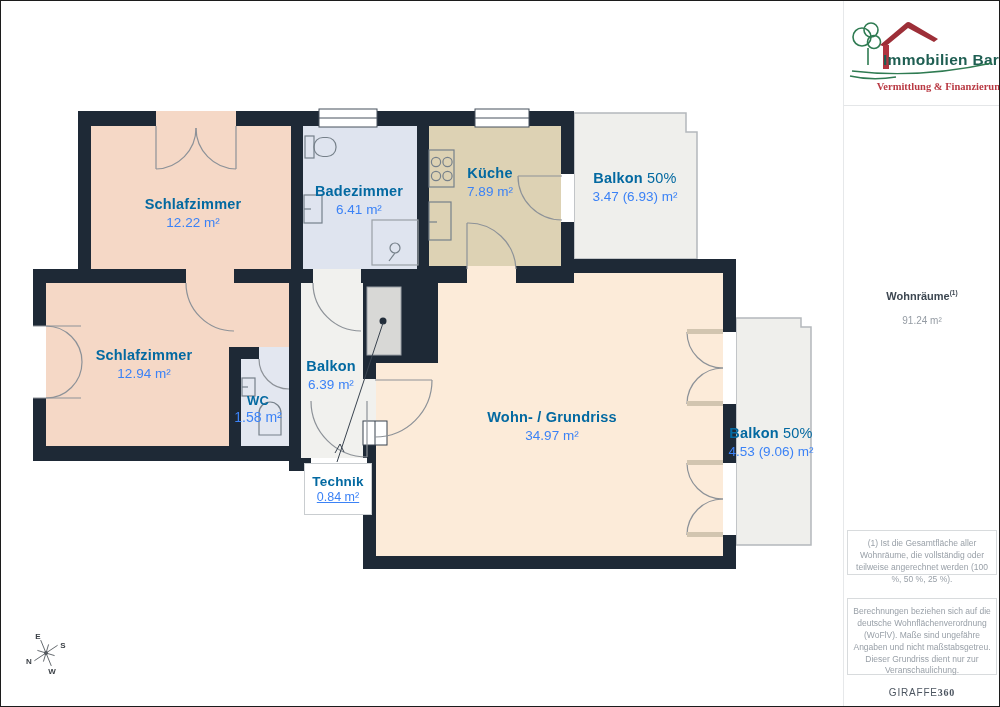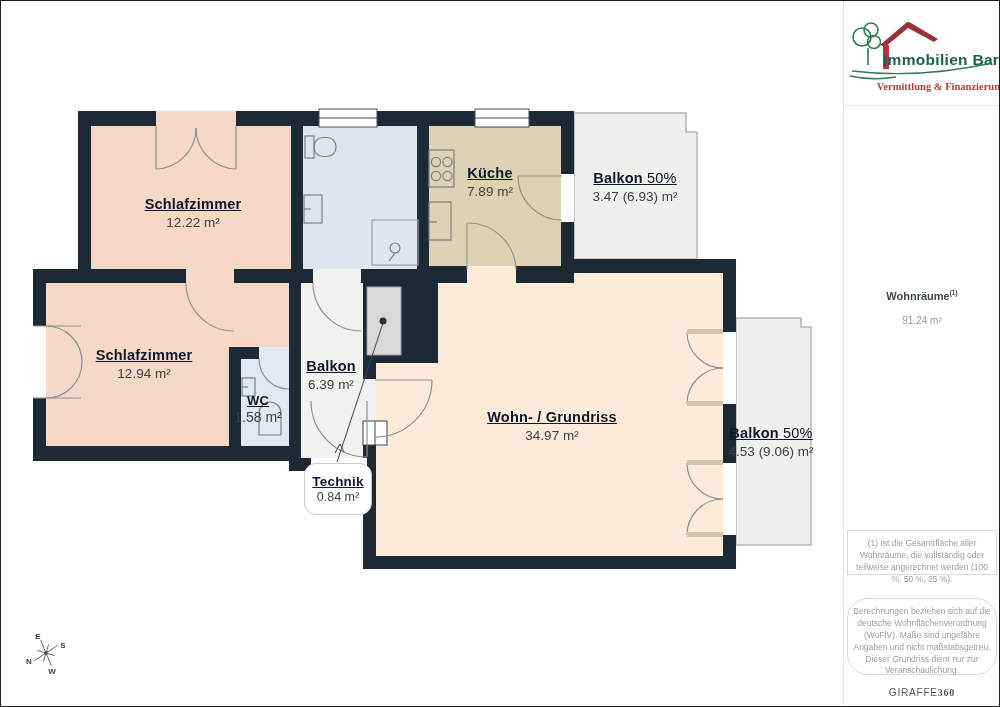--- a/index.html
+++ b/index.html
@@ -1,42 +1,42 @@
 <!DOCTYPE html>
 <html><head>
 <meta charset="utf-8">
 <style>
   html,body{margin:0;padding:0;background:#fff;}
   .page{position:relative;width:1000px;height:707px;background:#ffffff;
         font-family:"Liberation Sans",sans-serif;border:1px solid #1c1c1c;
         box-sizing:border-box;overflow:hidden;}
   svg.plan{position:absolute;left:0;top:0;}
   .room-label{position:absolute;transform:translate(-50%,-50%);text-align:center;white-space:nowrap;}
-  .rname{font-size:14.5px;font-weight:700;color:#0f172a;letter-spacing:.2px;text-decoration:underline;}
-  .rarea{font-size:13.5px;color:#404040;margin-top:3px;}
+  .rname{font-size:14.5px;font-weight:700;color:#0369a1;letter-spacing:.2px;}
+  .rarea{font-size:13.5px;color:#3b82f6;margin-top:3px;}
   .small .rname{font-size:13px;}
   .small .rarea{font-size:14px;margin-top:1px;}
   .share{font-weight:400;}
   .callout{position:absolute;left:303px;top:462px;width:66px;height:50px;background:#fff;
-           border:1.5px solid #c9cdd0;border-radius:12px;display:flex;flex-direction:column;
+           border:1.5px solid #c9cdd0;border-radius:0;display:flex;flex-direction:column;
            align-items:center;justify-content:center;}
   .callout .rname{font-size:13.5px;}
-  .callout .rarea{font-size:12.5px;margin-top:1px;}
+  .callout .rarea{font-size:12.5px;margin-top:1px;text-decoration:underline;}
   .side-divider{position:absolute;left:842px;top:0;width:1px;height:707px;background:#e6e8ea;}
   .logo-box{position:absolute;left:843px;top:0;width:156px;height:104px;background:#fff;
             border-bottom:1px solid #e4e6e8;}
   .area-summary{position:absolute;left:843px;top:288px;width:156px;text-align:center;}
   .as-label{font-size:11px;font-weight:700;color:#3d4751;}
   .as-label sup{font-size:6.5px;}
   .as-value{font-size:10px;color:#959ca4;margin-top:13px;}
   .note-box{position:absolute;left:846px;width:150px;border:1px solid #d8dbdd;
             box-sizing:border-box;text-align:center;color:#99a0a8;font-size:8.5px;
             line-height:1.4;padding:7px 5px;background:#fff;}
   .note-1{top:529px;height:45px;}
-  .note-2{top:597px;height:77px;border-radius:21px;}
+  .note-2{top:597px;height:77px;}
   .brandline{margin-top:9px;font-size:10px;color:#4c5560;letter-spacing:.8px;}
   .brandline b{font-weight:700;font-family:Liberation Serif, serif;}
 </style>
 </head>
 <body>
 
 <div class="page">
 
   <svg class="plan" width="1000" height="707" viewBox="0 0 1000 707">
 
@@ -214,20 +214,24 @@
         <text x="28" y="663">N</text>
         <text x="51" y="673">W</text>
       </g>
     </g>
   </svg>
 
   <div class="room-label" style="left:192px;top:212px">
     <div class="rname">Schlafzimmer</div>
     <div class="rarea">12.22 m²</div>
   </div>
+  <div class="room-label" style="left:358px;top:199px">
+    <div class="rname">Badezimmer</div>
+    <div class="rarea">6.41 m²</div>
+  </div>
   <div class="room-label" style="left:489px;top:181px">
     <div class="rname">Küche</div>
     <div class="rarea">7.89 m²</div>
   </div>
   <div class="room-label" style="left:634px;top:186px">
     <div class="rname"><span>Balkon</span> <span class="share">50%</span></div>
     <div class="rarea">3.47 (6.93) m²</div>
   </div>
   <div class="room-label" style="left:143px;top:363px">
     <div class="rname">Schlafzimmer</div>

